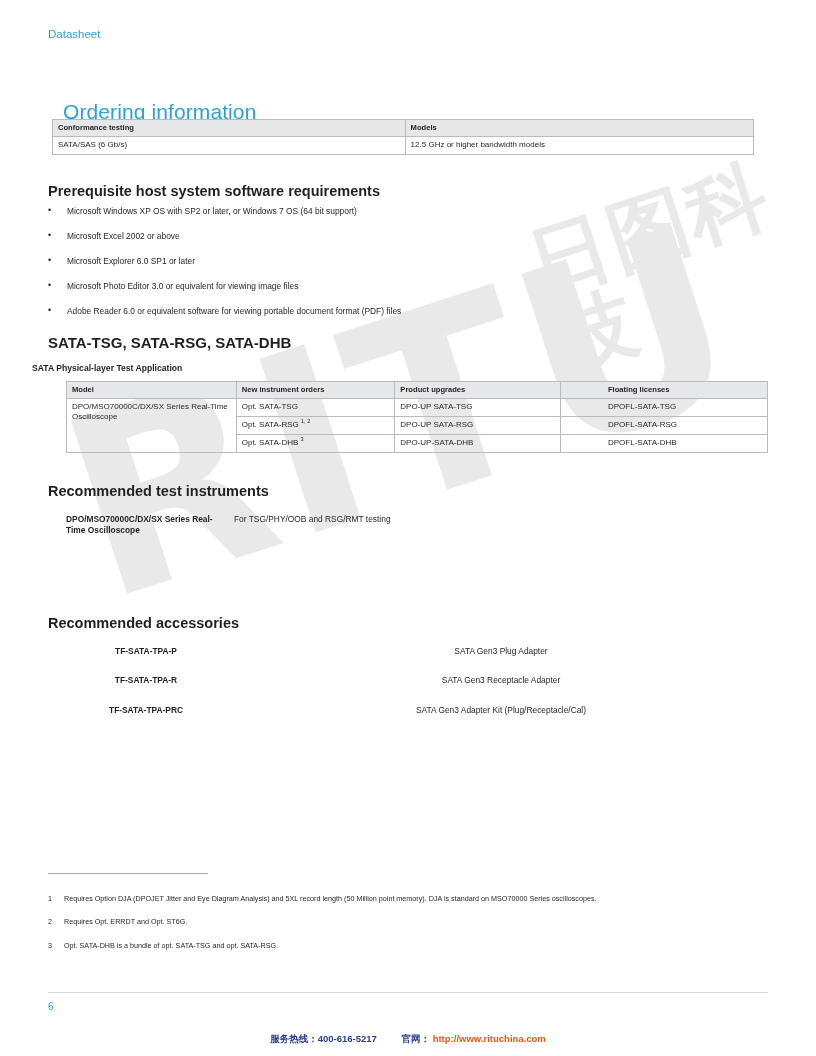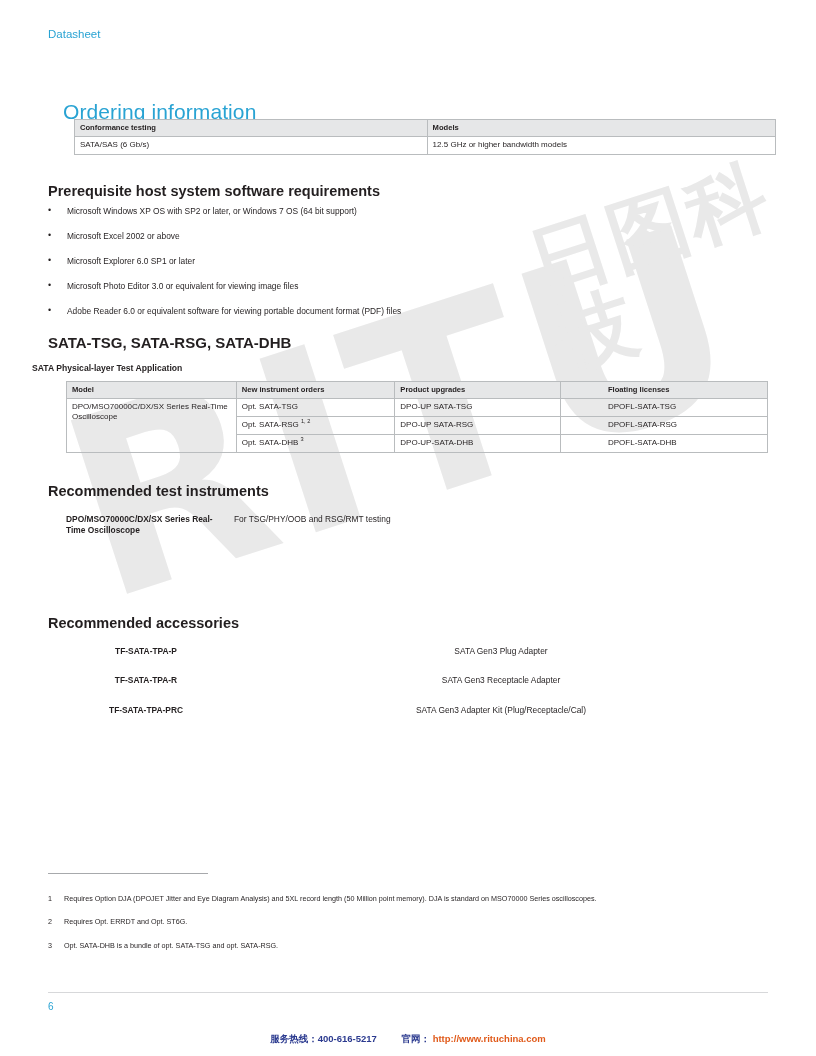--- a/index.html
+++ b/index.html
@@ -90,21 +90,21 @@
     text-align: left;
     line-height: 1.25;
   }
   table.doc-table thead td {
     background: #e6e7e8;
     font-weight: bold;
     font-size: 7.6px;
   }
   
   #ordering-table {
-    left: 74px;
+    left: 52px;
     top: 119px;
     width: 702px;
   }
   #ordering-table td.c1 { width: 350px; }
   #ordering-table td.c2 { width: 346px; }
 
   h2.sub-head {
     position: absolute;
     left: 48px;
     margin: 0;

